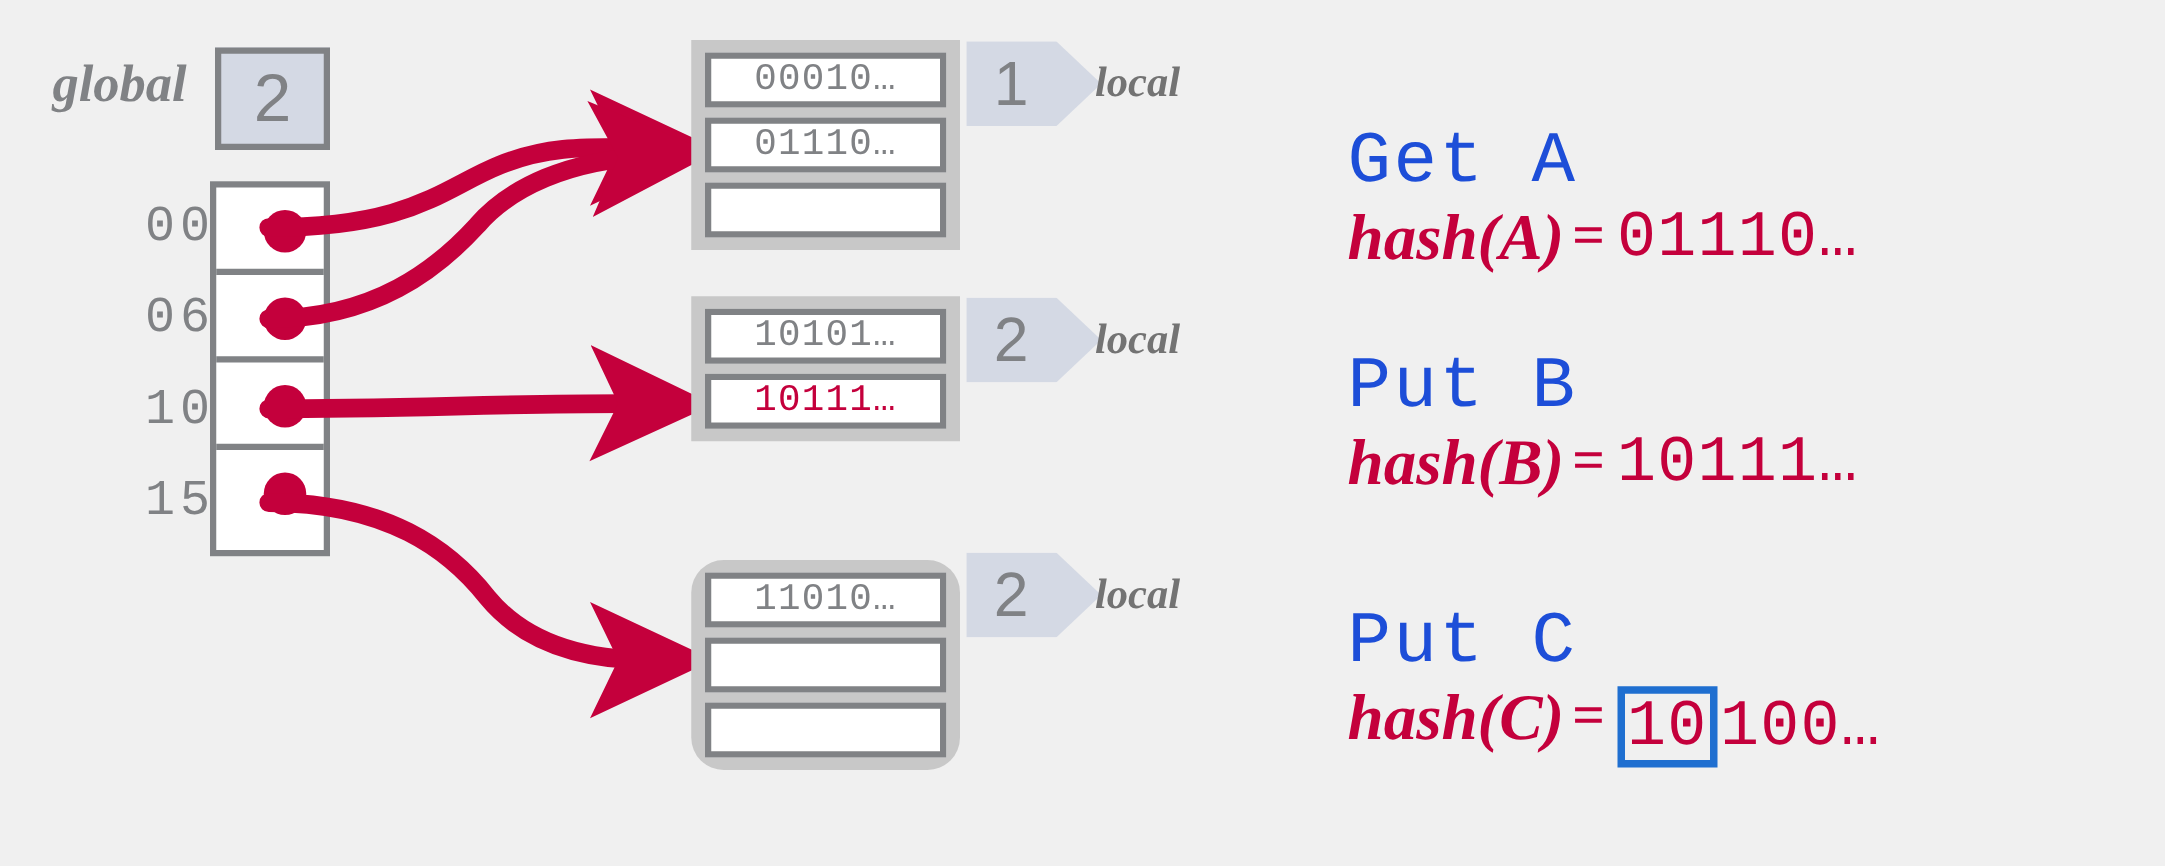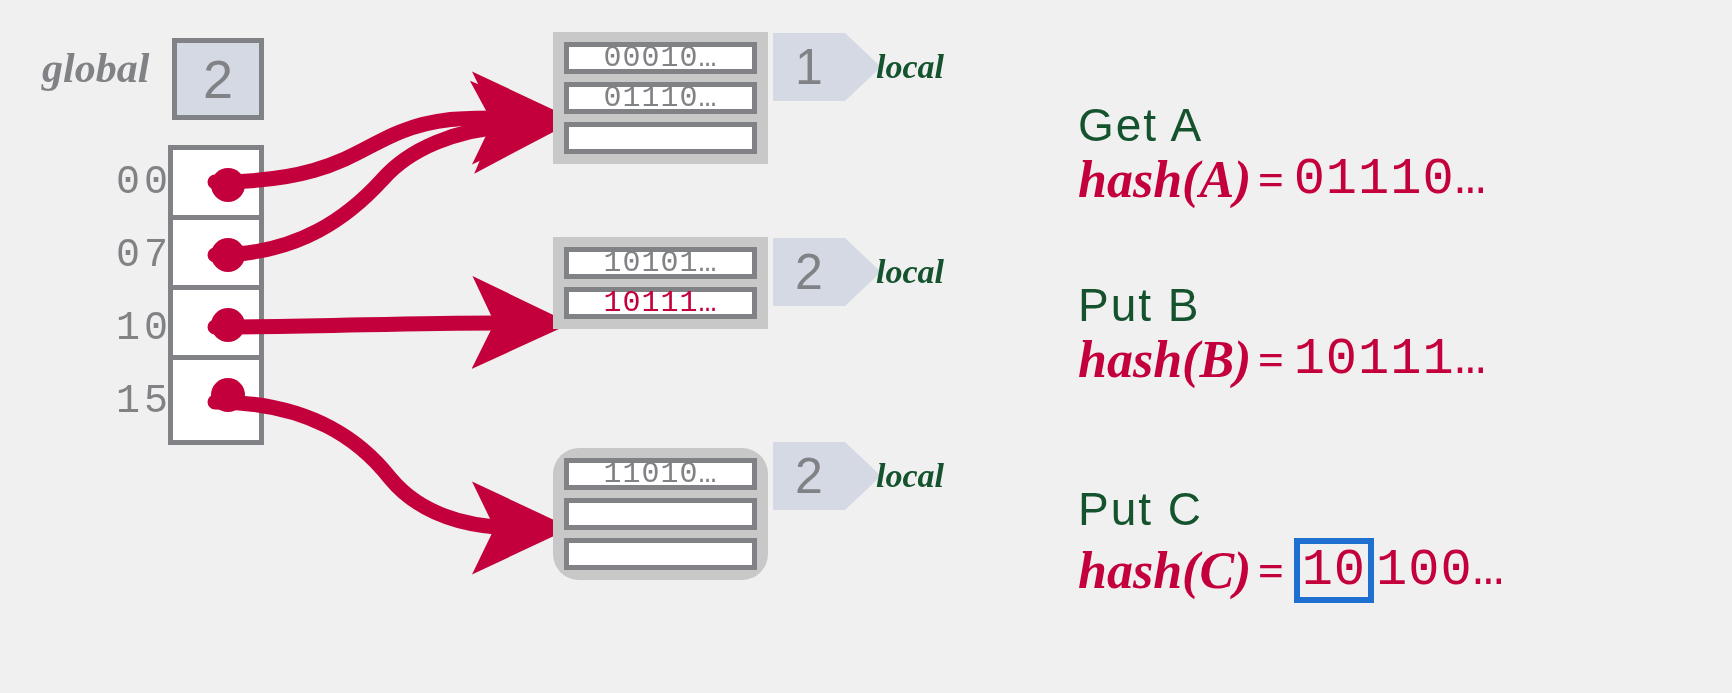--- a/index.html
+++ b/index.html
@@ -59,21 +59,21 @@
 
   
   .bucket{
     position:absolute;
     width:215px;
     background:#c8c8c8;
     padding:10px 11px;
     box-sizing:border-box;
   }
   .slot{
-    height:32px;
+    height:44px;
     background:#ffffff;
     border:5px solid #808285;
     box-sizing:border-box;
     margin-bottom:8px;
     display:flex;align-items:center;justify-content:center;
     font-family:"Liberation Mono","DejaVu Sans Mono",monospace;
     font-size:30px;color:#808285;
     letter-spacing:1px;
     white-space:nowrap;
   }
@@ -92,39 +92,39 @@
   }
   .pennant span{
     display:block;width:72px;text-align:center;
     font-family:"Liberation Sans",sans-serif;
     font-size:50px;color:#808285;
   }
   .local-label{
     position:absolute;
     font-family:"Liberation Serif",serif;
     font-style:italic;font-weight:700;
-    font-size:34px;color:#14532d;
+    font-size:34px;color:#737373;
   }
 
   
   #wires{position:absolute;left:0;top:0;width:1732px;height:693px;pointer-events:none;}
 
   
   .op{position:absolute;left:1078px;}
   .op-cmd{
-    font-family:Liberation Sans, sans-serif;
-    font-size:46px;color:#14532d;
+    font-family:Liberation Mono, monospace;
+    font-size:58px;color:#1d4ed8;
     letter-spacing:2px;
     white-space:nowrap;
     margin:0 0 2px 0;
   }
   .op-hash{
     white-space:nowrap;
     line-height:1;
-    display:flex;align-items:center;
+    display:flex;align-items:flex-start;
   }
   .hash-fn{
     font-family:"Liberation Serif",serif;
     font-style:italic;font-weight:700;
     font-size:52px;color:#c4003c;
   }
   .hash-eq{
     font-family:"Liberation Serif",serif;
     font-style:italic;font-weight:700;
     font-size:46px;color:#c4003c;
@@ -147,21 +147,21 @@
 <body>
 
 <div id="stage">
 
   <div class="global-label">global</div>
   <div class="global-box">
     <span>2</span>
   </div>
 
   <div class="dir-key" style="top:160px;">00</div>
-  <div class="dir-key" style="top:233px;">07</div>
+  <div class="dir-key" style="top:233px;">06</div>
   <div class="dir-key" style="top:306px;">10</div>
   <div class="dir-key" style="top:379px;">15</div>
 
   <div class="dir">
     <div class="dir-cell" style="top:0;">
       <div class="dir-dot"></div>
     </div>
     <div class="dir-cell" style="top:70px;">
       <div class="dir-dot"></div>
     </div>

